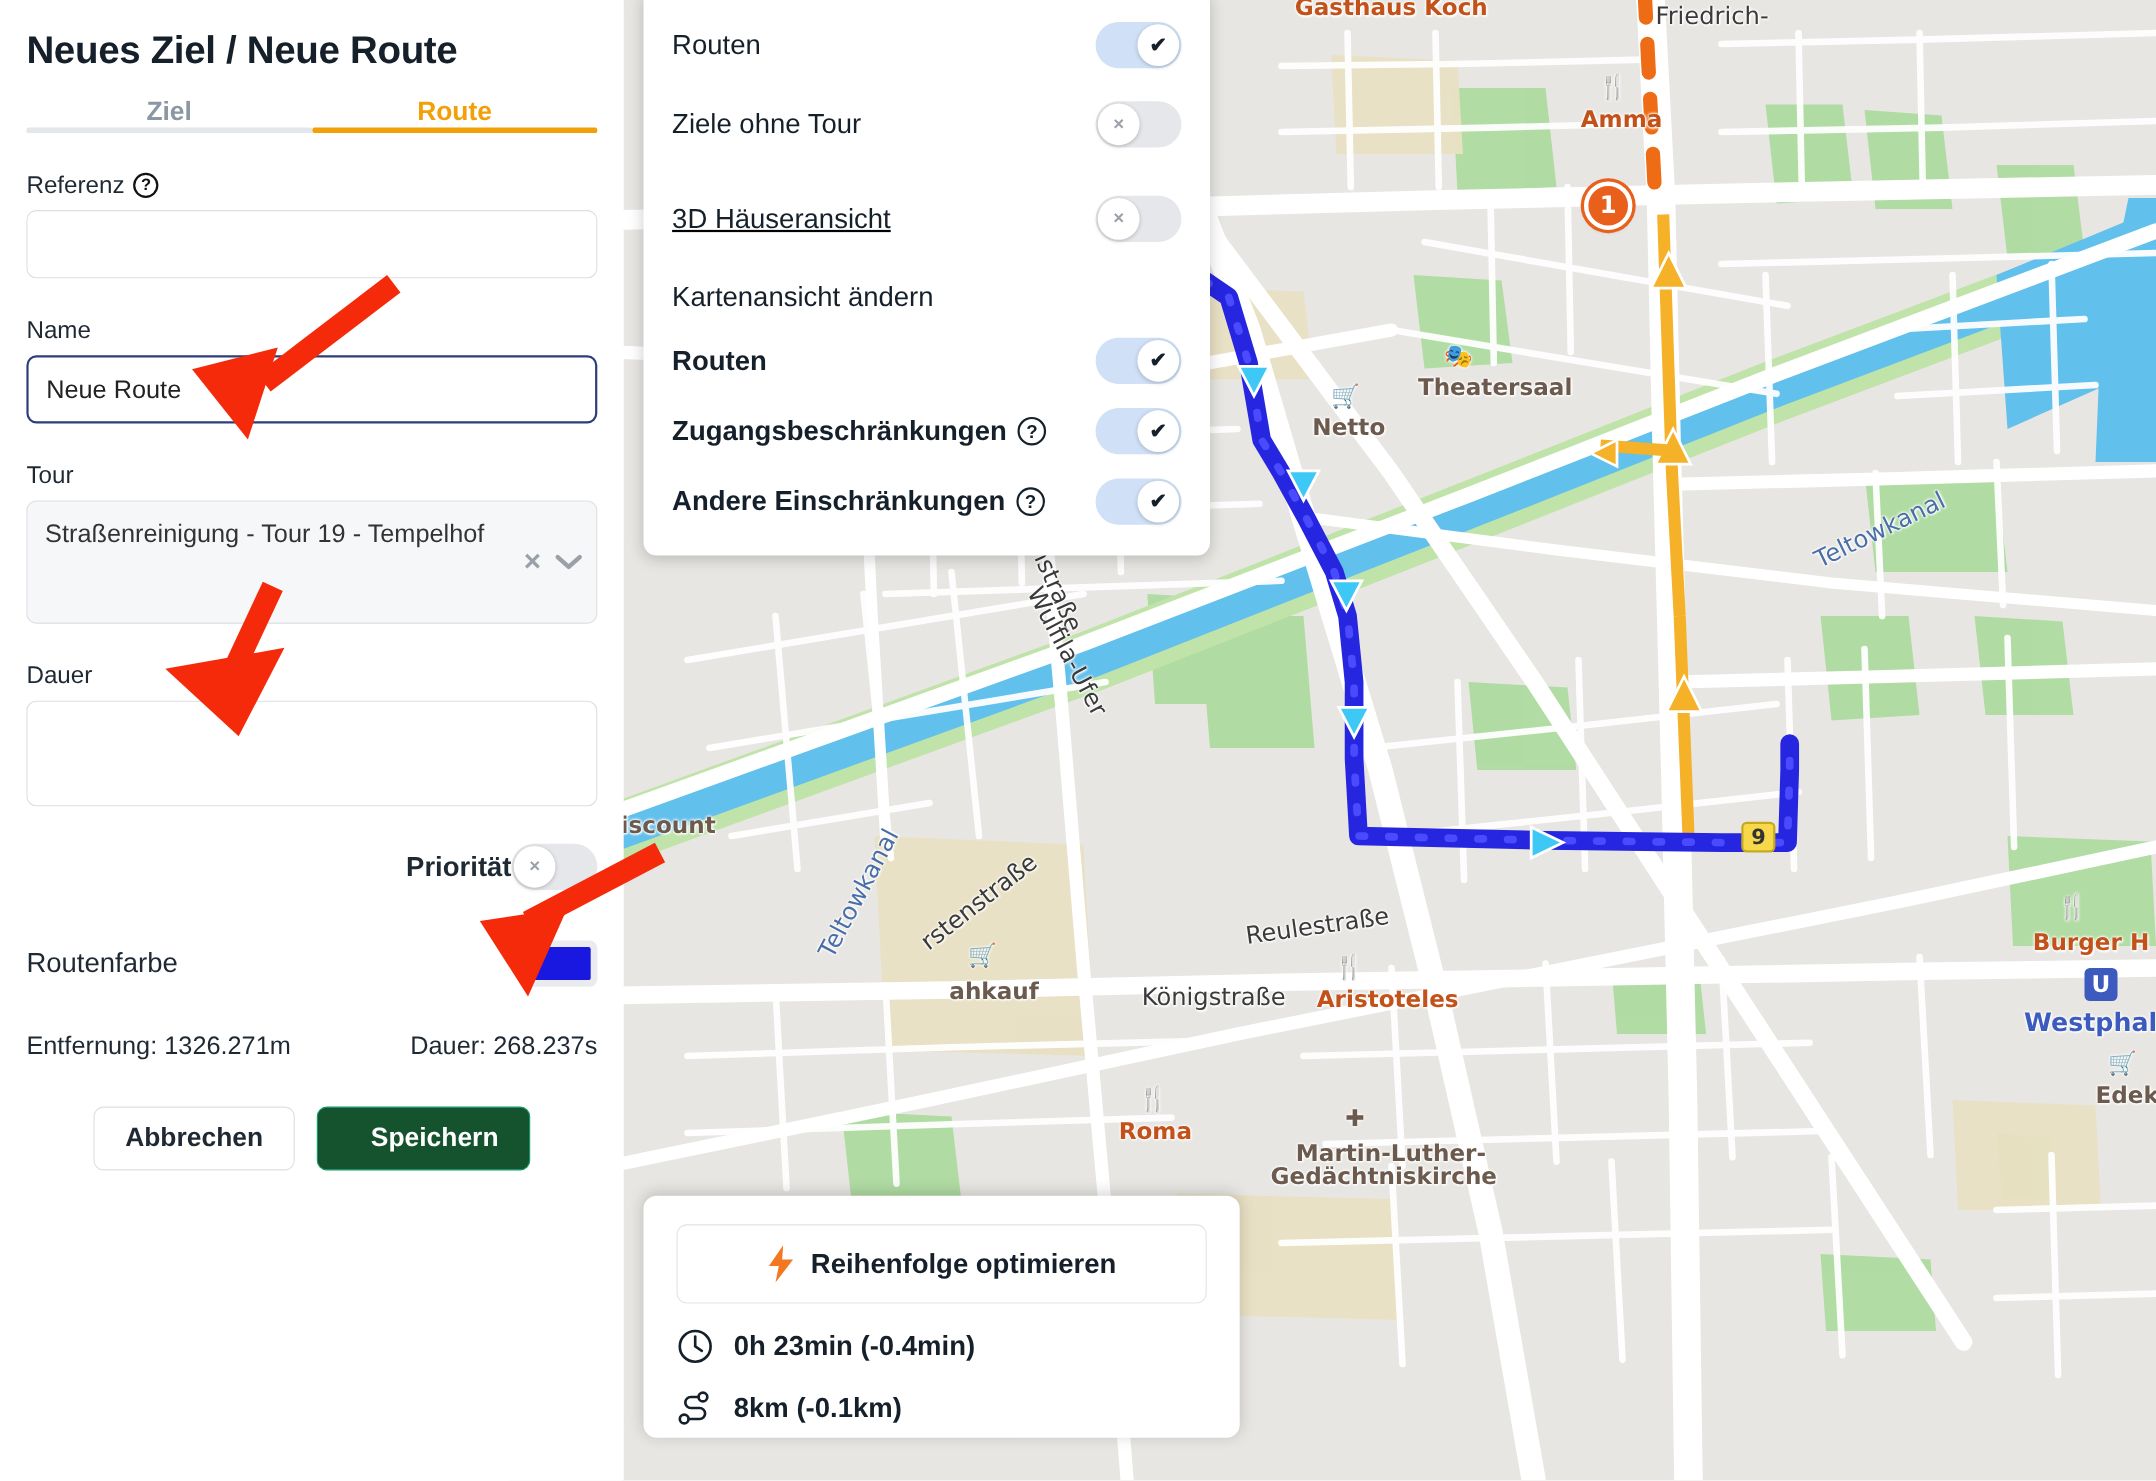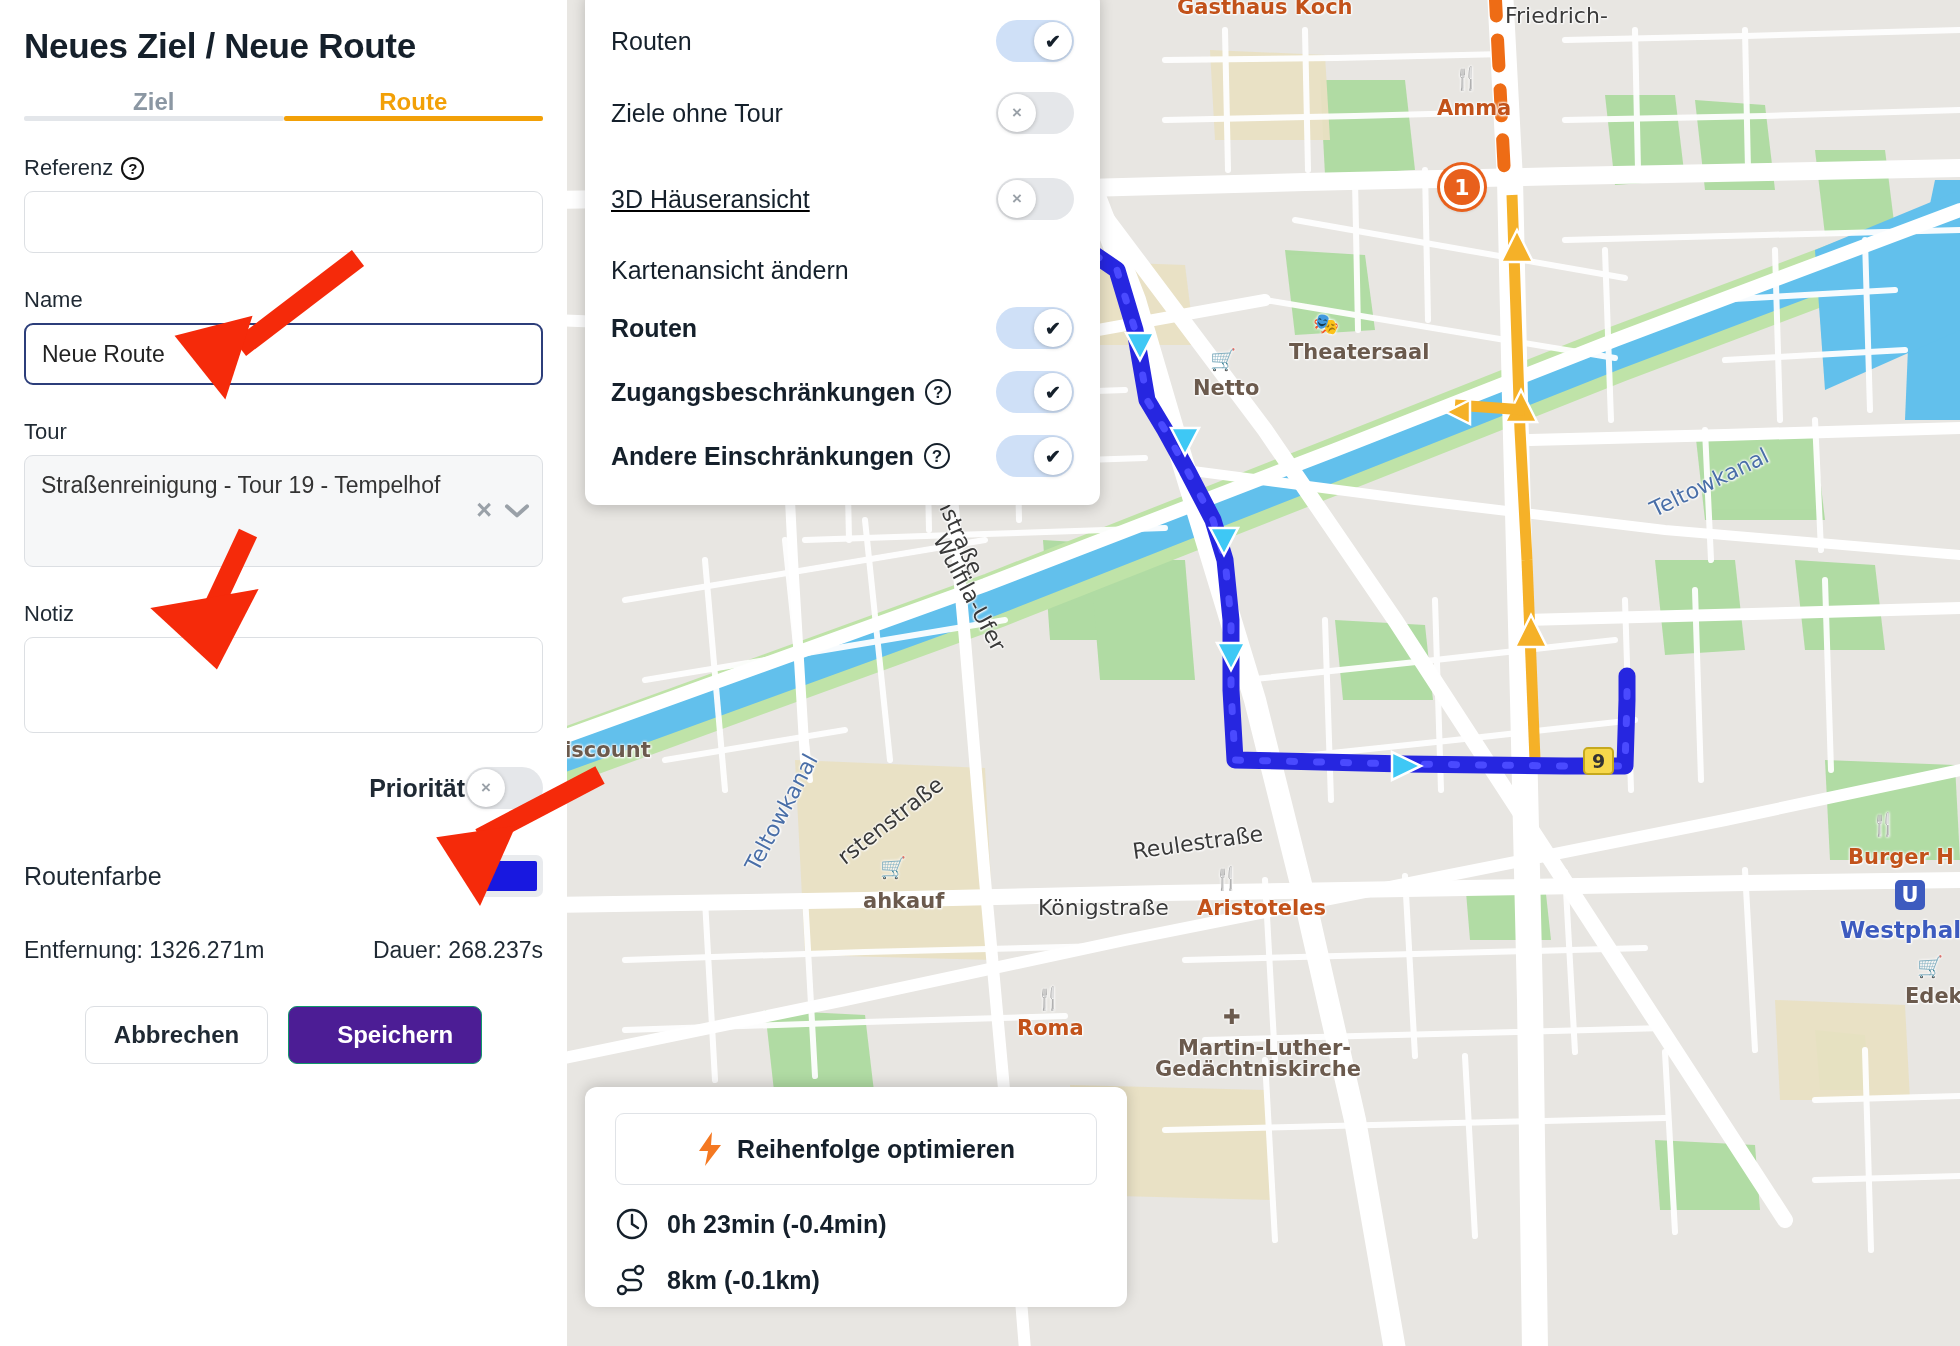--- a/index.html
+++ b/index.html
@@ -113,21 +113,21 @@
   .stats-row {
     display: flex; justify-content: space-between; margin-top: 40px;
     font-size: 23px; color: #1f2933;
   }
   .btn-row { display: flex; justify-content: center; gap: 20px; margin-top: 42px; }
   .btn {
     font-size: 24px; font-weight: bold; border-radius: 9px; padding: 14px 28px;
     cursor: pointer; font-family: "Liberation Sans", sans-serif;
   }
   .btn.cancel { background: #fff; border: 1px solid #dcdfe3; color: #1f2933; }
-  .btn.save { background: #4c1d95; border: 1px solid #11976a; color: #fff; padding-left: 48px; }
+  .btn.save { background: #14532d; border: 1px solid #11976a; color: #fff; padding-left: 48px; }
 
   
   .toggle {
     position: relative; width: 78px; height: 42px; border-radius: 21px;
     flex: 0 0 auto; cursor: pointer;
   }
   .toggle.on  { background: #cfe0f7; }
   .toggle.off { background: #e5e7ea; }
   .knob {
     position: absolute; top: 2px; width: 38px; height: 38px; border-radius: 50%;
@@ -430,21 +430,21 @@
     <div class="select-box">
       <span>Straßenreinigung - Tour 19 - Tempelhof</span>
       <span class="select-icons">
         <span>×</span>
         <svg width="26" height="16" viewBox="0 0 26 16">
           <path d="M3 3 L13 12 L23 3" stroke="#9aa1a8" stroke-width="4" fill="none" stroke-linecap="round" stroke-linejoin="round"></path>
         </svg>
       </span>
     </div>
 
-    <div class="field-label">Notiz</div>
+    <div class="field-label">Dauer</div>
     <div class="notiz-box"></div>
 
     <div class="prio-row">
       <span class="prio-label">Priorität</span>
       <div class="toggle off">
         <div class="knob">×</div>
       </div>
     </div>
 
     <div class="color-row">

